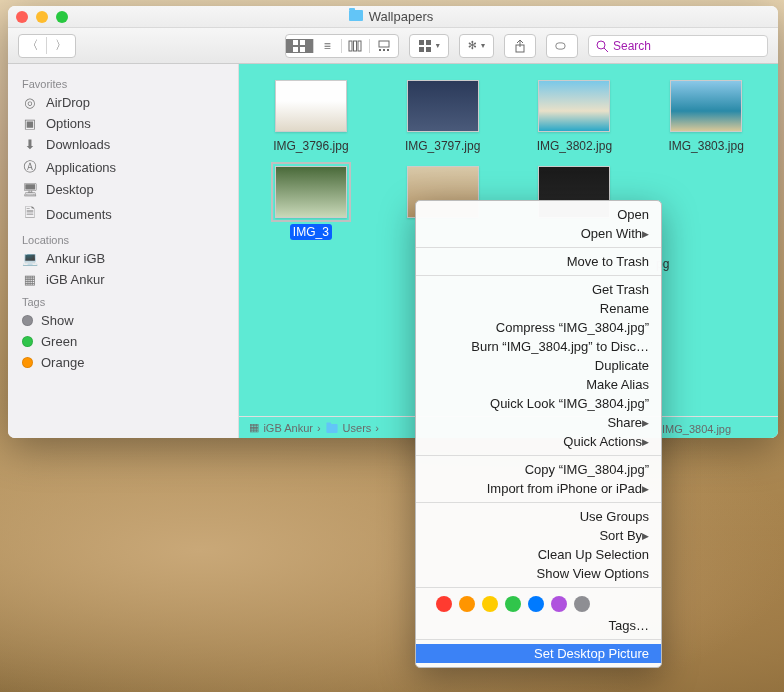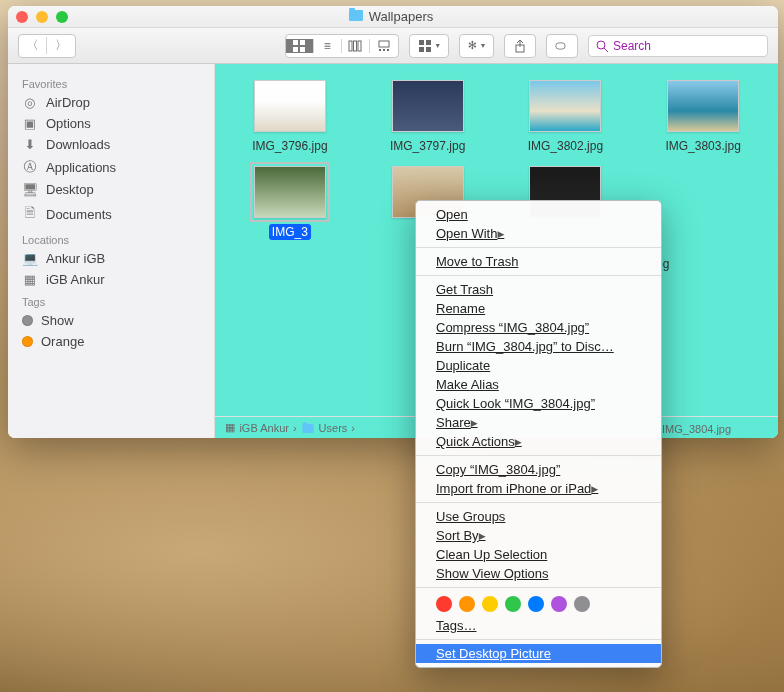--- a/index.html
+++ b/index.html
@@ -18,37 +18,37 @@
 .folder-icon { width: 14px; height: 11px; background: #62c5f7; border-radius: 1px; position: relative; top: 1px; }
 .folder-icon::before { content: ""; position: absolute; top: -2px; left: 0; width: 6px; height: 2px; background: #62c5f7; border-radius: 1px 1px 0 0; }
 .toolbar { height: 36px; background: linear-gradient(#f6f6f6,#e8e8e8); border-bottom: 1px solid #ccc; display: flex; align-items: center; padding: 0 10px; gap: 10px; }
 .seg, .btn { background: #fff; border: 1px solid #c8c8c8; border-radius: 4px; height: 24px; display: flex; align-items: center; }
 .seg .sb { width: 28px; display: flex; align-items: center; justify-content: center; border-right: 1px solid #d5d5d5; font-size: 12px; color: #6a6a6a; }
 .seg .sb:last-child { border-right: none; }
 .seg .sb.active { background: #7a7a7a; color: #fff; }
 .btn { padding: 0 8px; font-size: 11px; color: #6a6a6a; gap: 4px; }
 .search { flex: 0 0 180px; margin-left: auto; height: 22px; border: 1px solid #cfcfcf; border-radius: 4px; display: flex; align-items: center; padding: 0 6px; color: #a21caf; font-size: 12px; gap: 4px; background: #fff; }
 .body { flex: 1; display: flex; overflow: hidden; }
-.sidebar { width: 207px; background: #f2f1f3; border-right: 1px solid #ddd; padding: 8px 0; font-size: 13px; overflow: hidden; }
+.sidebar { width: 231px; background: #f2f1f3; border-right: 1px solid #ddd; padding: 8px 0; font-size: 13px; overflow: hidden; }
 .sb-head { color: #8a8a8d; font-size: 11px; padding: 6px 14px 2px; }
 .sb-item { display: flex; align-items: center; gap: 8px; padding: 3px 14px; color: #424244; }
 .sb-icon { width: 16px; text-align: center; color: #7a7a7a; font-size: 13px; }
 .tag-dot { width: 11px; height: 11px; border-radius: 50%; border: 1px solid rgba(0,0,0,.1); }
 .content { flex: 1; display: flex; flex-direction: column; background: #5eead4; }
 .grid { flex: 1; padding: 16px 10px; display: grid; grid-template-columns: repeat(4, 1fr); gap: 12px 8px; align-content: start; }
 .file { display: flex; flex-direction: column; align-items: center; gap: 6px; }
 .thumb { width: 72px; height: 52px; border: 1px solid #ccc; box-shadow: 0 1px 2px rgba(0,0,0,.15); background: #ddd center/cover; }
 .fname { font-size: 12px; color: #333; padding: 1px 3px; border-radius: 3px; }
 .file.sel .thumb { outline: 2px solid #c0c0c0; outline-offset: 2px; background-color: #d8d8d8; }
 .file.sel .fname { background: #0a60ff; color: #fff; }
 .path { height: 22px; border-top: 1px solid #e0e0e0; display: flex; align-items: center; padding: 0 10px; font-size: 11px; color: #6a6a6a; gap: 4px; }
 .path .crumb { display: flex; align-items: center; gap: 4px; }
 
 .ctx { position: absolute; left: 415px; top: 200px; width: 247px; background: rgba(252,252,252,.98); border: 1px solid #bcbcbc; border-radius: 5px; box-shadow: 0 10px 35px rgba(0,0,0,.35); padding: 4px 0; font-size: 13px; color: #222; }
-.ctx .mi { padding: 2px 20px; display: flex; align-items: center; justify-content: flex-start; text-decoration: underline; }
+.ctx .mi { padding: 2px 12px; display: flex; align-items: center; justify-content: flex-end; }
 .ctx .mi.hi { background: #3b82f6; color: #fff; }
 .ctx .sep { height: 1px; background: #dcdcdc; margin: 4px 0; }
 .ctx .sub::after { content: "▶"; font-size: 9px; color: #555; }
 .ctx .tags-row { display: flex; gap: 7px; padding: 4px 20px; }
 .ctx .tg { width: 16px; height: 16px; border-radius: 50%; }
 
 .partial-fname { position: absolute; left: 656px; top: 257px; font-size: 12px; color: #333; }
 .partial-crumb { position: absolute; left: 662px; top: 423px; font-size: 11px; color: #6a6a6a; }
 
 svg.i { width: 14px; height: 14px; }
@@ -171,20 +171,24 @@
         </div>
       <div class="sb-item">
           <span class="sb-icon">▦</span>
           <span>iGB Ankur</span>
         </div>
 
       <div class="sb-head">Tags</div>
       <div class="sb-item">
           <span class="tag-dot" style="background:#8e8e93"></span>
           <span>Show</span>
+        </div>
+      <div class="sb-item">
+          <span class="tag-dot" style="background:#30c54b"></span>
+          <span>Green</span>
         </div>
       <div class="sb-item">
           <span class="tag-dot" style="background:#ff9500"></span>
           <span>Orange</span>
         </div>
     </div>
 
     <div class="content">
       <div class="grid">
         <div class="file">

